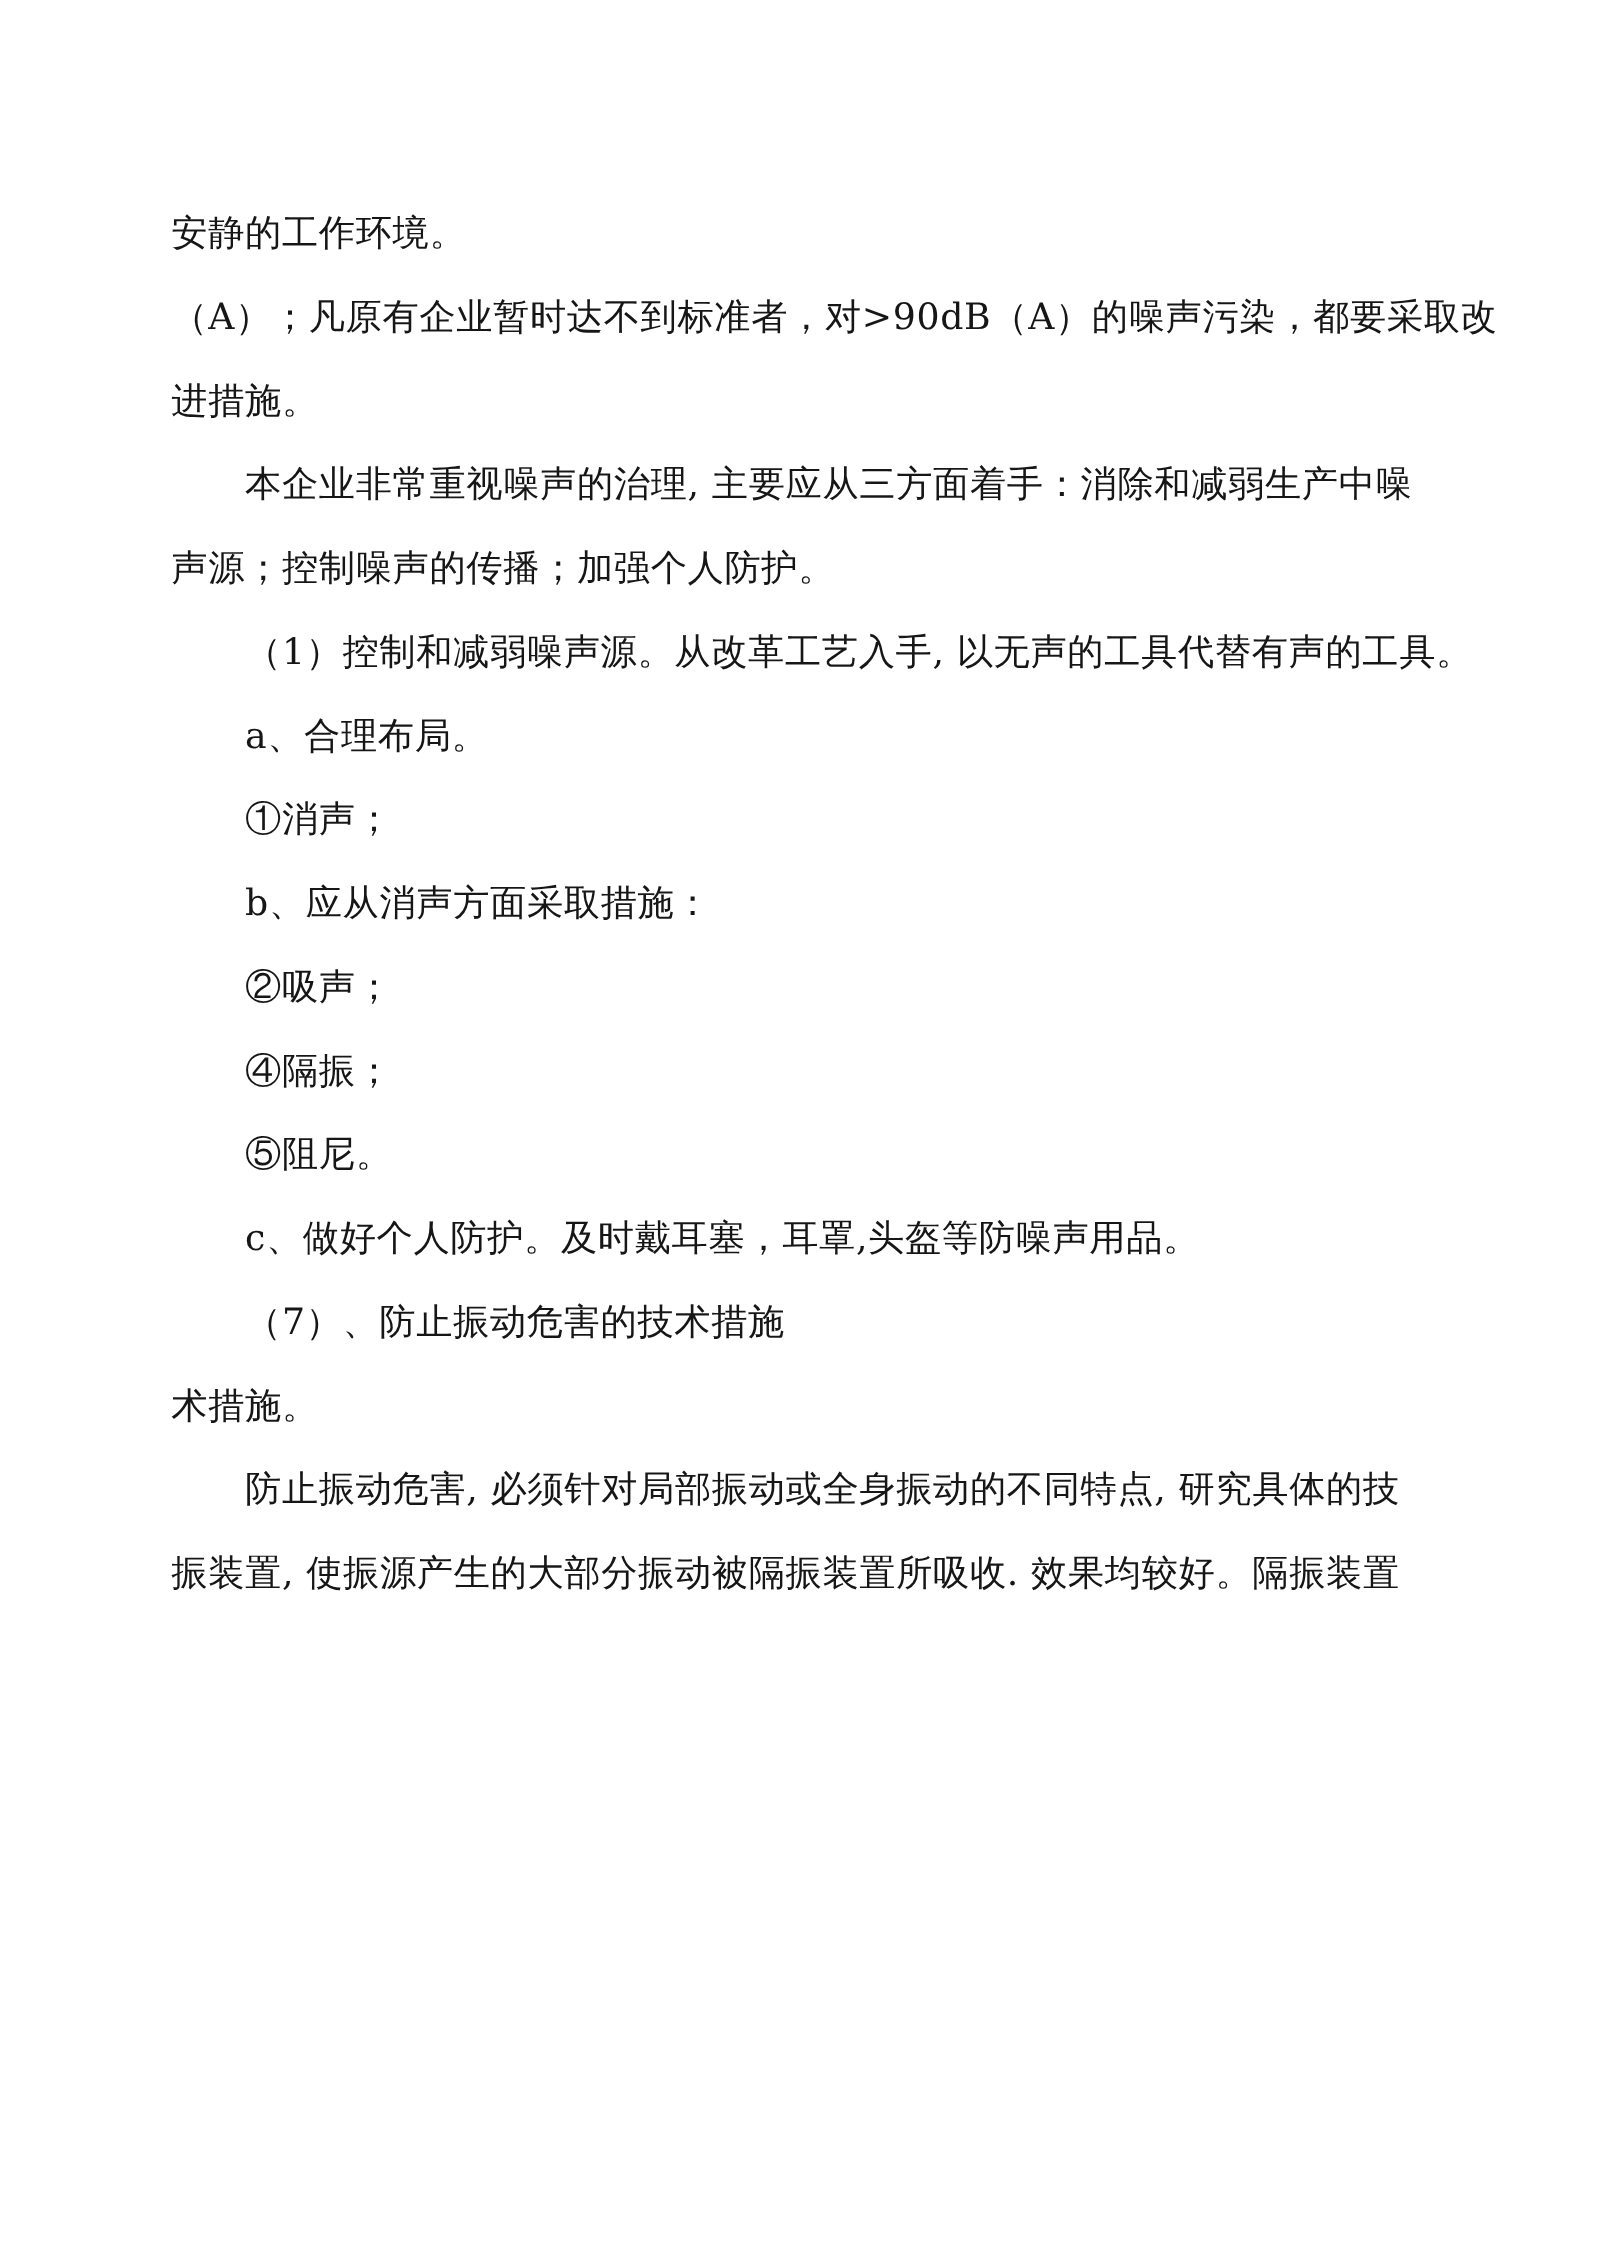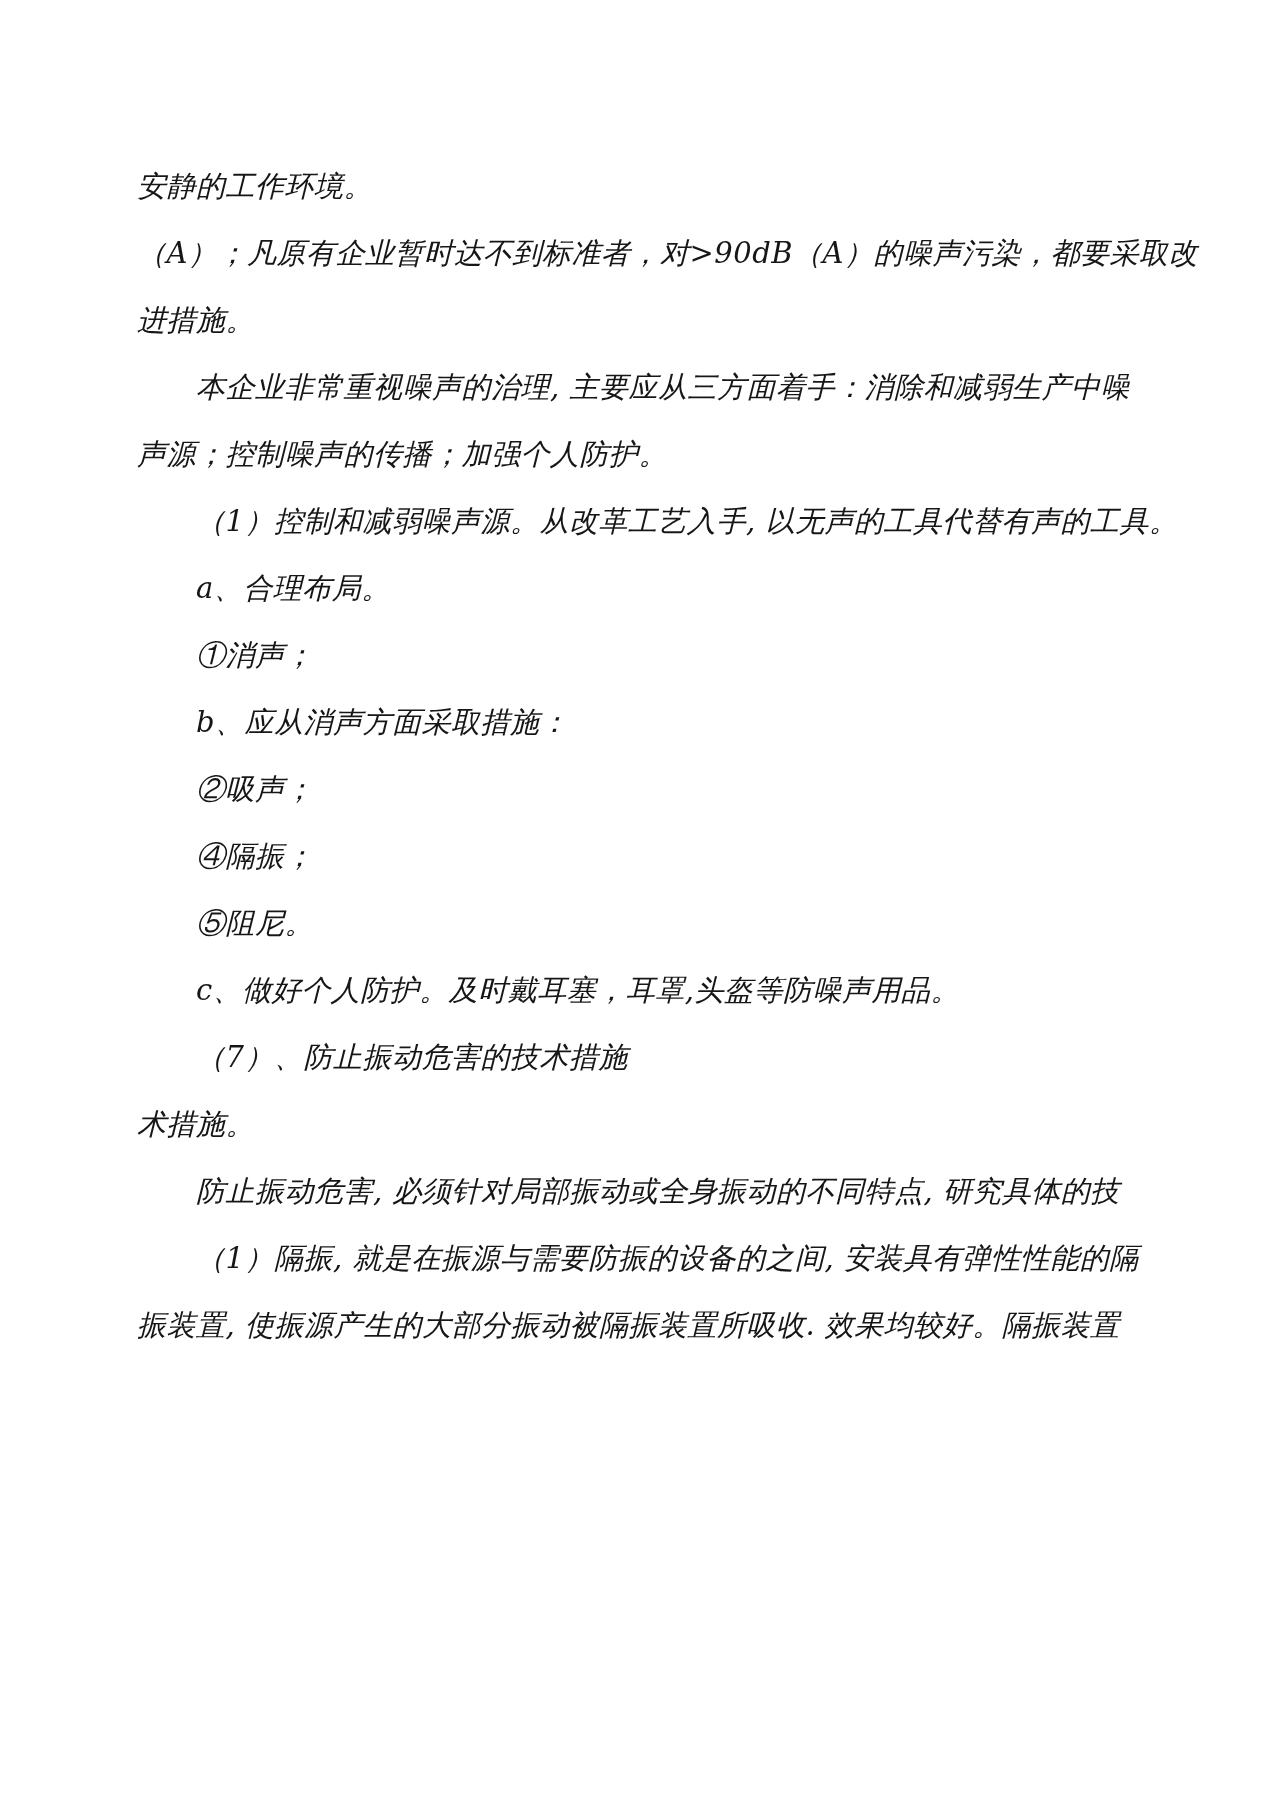--- a/index.html
+++ b/index.html
@@ -8,21 +8,20 @@
       background: #ffffff;
     }
     .page {
       position: relative;
       width: 1280px;
       height: 1359px;
       background: #ffffff;
       color: #161616;
       font-family: "DejaVu Serif", "Liberation Serif", serif;
       overflow: hidden;
-      font-style: italic;
     }
     .body-text {
       position: absolute;
       left: 137px;
       top: 153px;
       width: 1020px;
       font-size: 29px;
       letter-spacing: 0.5px;
     }
     .line {
@@ -60,19 +59,18 @@
       <div class="line indent">a、合理布局。</div>
       <div class="line indent">①消声；</div>
       <div class="line indent">b、应从消声方面采取措施：</div>
       <div class="line indent">②吸声；</div>
       <div class="line indent">④隔振；</div>
       <div class="line indent">⑤阻尼。</div>
       <div class="line indent">c、做好个人防护。及时戴耳塞，耳罩,头盔等防噪声用品。</div>
       <div class="line indent">（7）、防止振动危害的技术措施</div>
       <div class="line">术措施。</div>
       <div class="line indent">防止振动危害, 必须针对局部振动或全身振动的不同特点, 研究具体的技</div>
-      <div class="line indent">（1）隔振, 就是在振源与需要防振的设备的之间, 安装具有弹性性能的隔</div>
       <div class="line">振装置, 使振源产生的大部分振动被隔振装置所吸收. 效果均较好。隔振装置</div>
     </div>
   <div class="footer">
     <span>第 15 页 共 46 页</span>
   </div>
 </div>
 
 </body></html>

